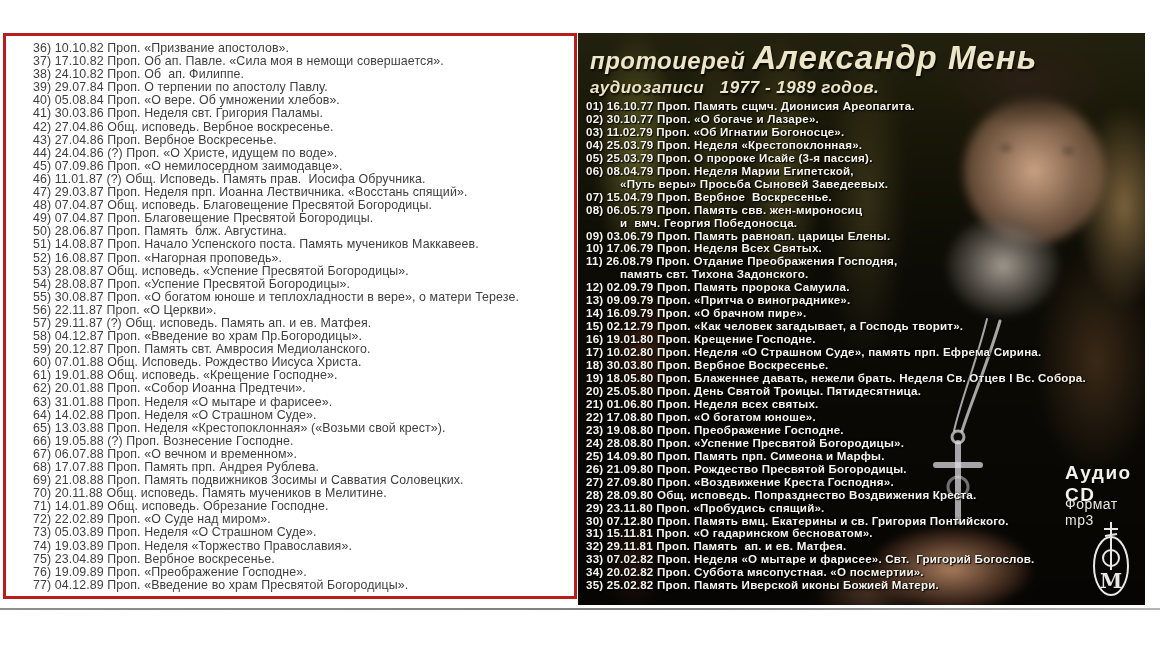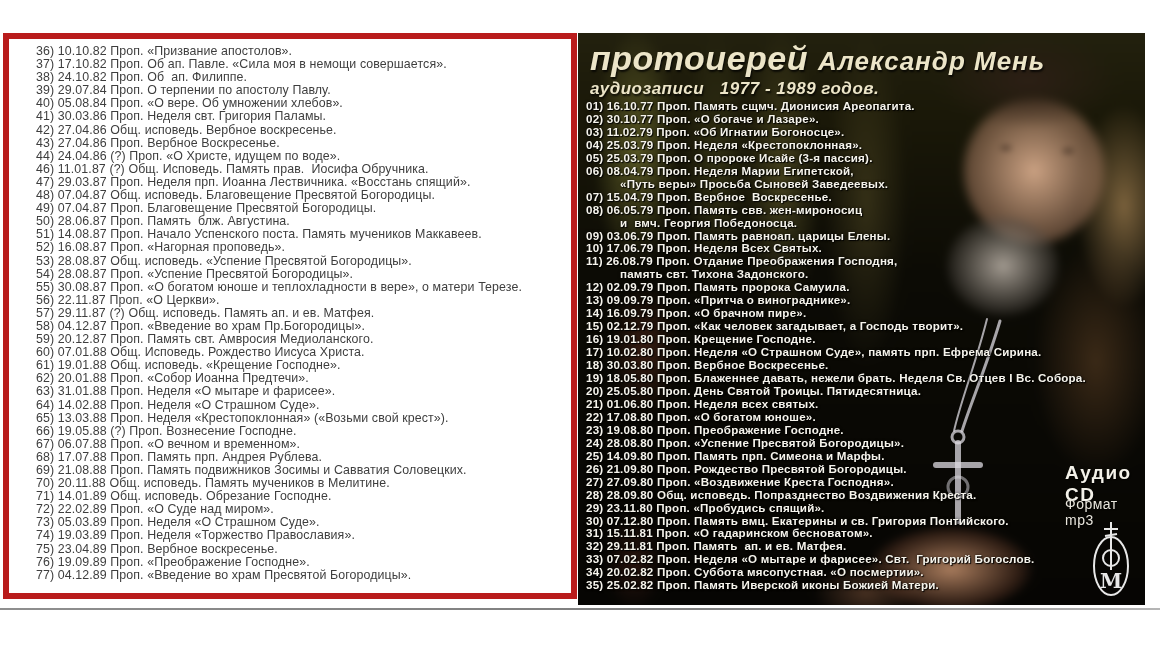--- a/index.html
+++ b/index.html
@@ -1,21 +1,21 @@
 <!DOCTYPE html>
 <html><head>
 <meta charset="utf-8">
 <style>
   html,body{margin:0;padding:0;background:#ffffff;}
   .page{position:relative;width:1160px;height:652px;background:#ffffff;overflow:hidden;
         font-family:"Liberation Sans",sans-serif;}
 
   
   .left-panel{position:absolute;left:3px;top:33px;width:574px;height:566px;
-              background:#ffffff;border:6px solid #b91c1c;box-sizing:border-box;}
+              background:#ffffff;border:3px solid #b91c1c;box-sizing:border-box;}
   .left-list{position:absolute;left:27px;top:6px;right:4px;}
   .trow{white-space:pre;font-size:12.4px;line-height:13.1px;color:#3e3e3e;
         letter-spacing:0.1px;}
 
   
   .photo-panel{position:absolute;left:578px;top:33px;width:567px;height:572px;
                background:#070604;overflow:hidden;}
   .photo-bg{position:absolute;left:-12px;top:-12px;right:-12px;bottom:-12px;
     filter:blur(3px);
     background:
@@ -43,22 +43,22 @@
       radial-gradient(ellipse 48px 95px at 78px 330px, rgba(135,62,42,0.38), rgba(0,0,0,0) 72%),
       radial-gradient(ellipse 42px 70px at 68px 540px, rgba(120,55,40,0.3), rgba(0,0,0,0) 72%),
       linear-gradient(to bottom, #24220f 0%, #1a1808 16%, #0c0b05 42%, #060503 100%);
   }
   .photo-overlay{position:absolute;left:0;top:0;width:567px;height:572px;}
 
   
   .title-block{position:absolute;left:12px;top:6px;width:540px;color:#ece5c8;
                text-shadow:1px 2px 2px rgba(0,0,0,0.75);}
   .title-line{font-style:italic;font-weight:bold;white-space:pre;}
-  .title-prefix{font-size:34px;letter-spacing:0.5px;}
-  .title-name{font-size:26px;letter-spacing:1px;}
+  .title-prefix{font-size:24px;letter-spacing:0.5px;}
+  .title-name{font-size:33px;letter-spacing:1px;}
   .subtitle{font-style:italic;font-weight:bold;font-size:17px;margin-top:1px;
             letter-spacing:0.5px;white-space:pre;}
 
   
   .right-list{position:absolute;left:8px;top:67px;width:556px;}
   .rrow{white-space:pre;font-size:11.6px;line-height:12.95px;font-weight:bold;
         color:#f6f4ec;letter-spacing:0.2px;
         text-shadow:1px 1px 1px rgba(0,0,0,0.95), 0 0 3px rgba(0,0,0,0.7);}
   .rrow.indent{padding-left:34px;}
 
@@ -82,20 +82,21 @@
     <div class="left-list" id="left-list">
         <div class="trow">36) 10.10.82 Проп. «Призвание апостолов».</div>
         <div class="trow">37) 17.10.82 Проп. Об ап. Павле. «Сила моя в немощи совершается».</div>
         <div class="trow">38) 24.10.82 Проп. Об  ап. Филиппе.</div>
         <div class="trow">39) 29.07.84 Проп. О терпении по апостолу Павлу.</div>
         <div class="trow">40) 05.08.84 Проп. «О вере. Об умножении хлебов».</div>
         <div class="trow">41) 30.03.86 Проп. Неделя свт. Григория Паламы.</div>
         <div class="trow">42) 27.04.86 Общ. исповедь. Вербное воскресенье.</div>
         <div class="trow">43) 27.04.86 Проп. Вербное Воскресенье.</div>
         <div class="trow">44) 24.04.86 (?) Проп. «О Христе, идущем по воде».</div>
+        <div class="trow">45) 07.09.86 Проп. «О немилосердном заимодавце».</div>
         <div class="trow">46) 11.01.87 (?) Общ. Исповедь. Память прав.  Иосифа Обручника.</div>
         <div class="trow">47) 29.03.87 Проп. Неделя прп. Иоанна Лествичника. «Восстань спящий».</div>
         <div class="trow">48) 07.04.87 Общ. исповедь. Благовещение Пресвятой Богородицы.</div>
         <div class="trow">49) 07.04.87 Проп. Благовещение Пресвятой Богородицы.</div>
         <div class="trow">50) 28.06.87 Проп. Память  блж. Августина.</div>
         <div class="trow">51) 14.08.87 Проп. Начало Успенского поста. Память мучеников Маккавеев.</div>
         <div class="trow">52) 16.08.87 Проп. «Нагорная проповедь».</div>
         <div class="trow">53) 28.08.87 Общ. исповедь. «Успение Пресвятой Богородицы».</div>
         <div class="trow">54) 28.08.87 Проп. «Успение Пресвятой Богородицы».</div>
         <div class="trow">55) 30.08.87 Проп. «О богатом юноше и теплохладности в вере», о матери Терезе.</div>

